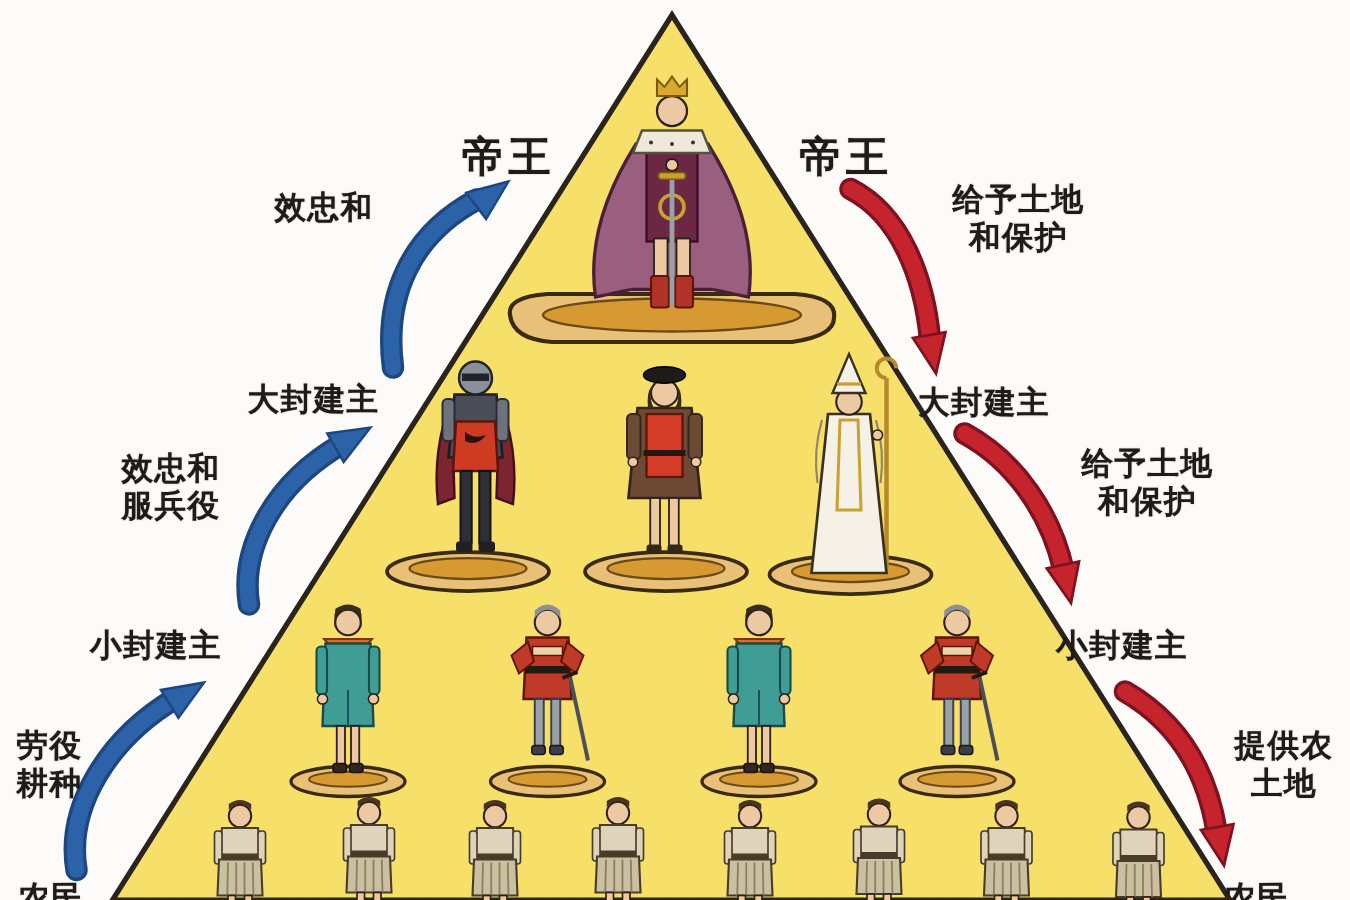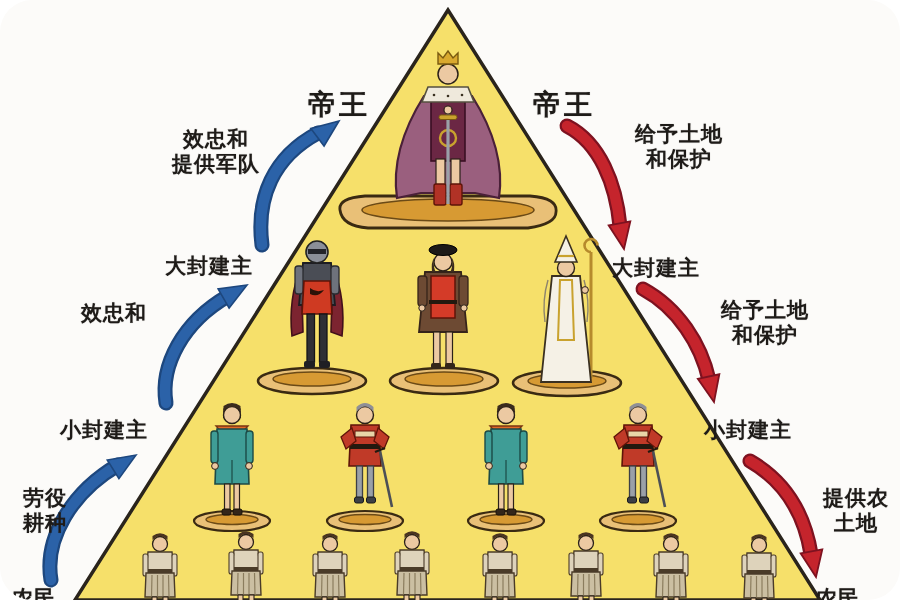--- a/index.html
+++ b/index.html
@@ -1,20 +1,19 @@
 <!DOCTYPE html>
 <html><head>
 <meta charset="utf-8">
 <style>
   html,body{margin:0;padding:0;background:#ffffff;}
   #stage{
     position:relative;width:900px;height:600px;overflow:hidden;
     background:#fcfbf9;
     font-family:"Liberation Sans",sans-serif;
-    border-radius:32px;
   }
   #stage svg{position:absolute;left:0;top:0;}
   .lbl{
     position:absolute;color:#1e1b18;font-weight:bold;
     text-shadow:0 0 1px rgba(30,27,24,.35);
     white-space:nowrap;
   }
   .rank{font-size:21px;letter-spacing:1px;}
   .emperor{font-size:28px;letter-spacing:3px;}
   .relation{font-size:21px;line-height:1.18;text-align:center;white-space:normal;letter-spacing:1px;}
@@ -212,44 +211,44 @@
       <path d="M750,461 C788,483 805,517 811,554" fill="none" stroke="#c5242c" stroke-width="10.5" stroke-linecap="round"></path>
       <polygon points="0,0 -26,11 -26,-11" transform="translate(816,577) rotate(80)" fill="#c5242c" stroke="#7e1220" stroke-width="1.8"></polygon>
     </g>
   </svg>
 
   <div class="lbl emperor" style="left:308px;top:86px">帝王</div>
   <div class="lbl emperor" style="left:533px;top:86px">帝王</div>
 
   <div class="lbl relation" style="left:150px;top:127px;width:132px">
     <div>效忠和</div>
-    <div>提供军队</div>
   </div>
 
   <div class="lbl relation" style="left:610px;top:122px;width:138px">
     <div>给予土地</div>
     <div>和保护</div>
   </div>
 
   <div class="lbl rank" style="left:165px;top:252px">大封建主</div>
   <div class="lbl rank" style="left:612px;top:254px">大封建主</div>
 
   <div class="lbl relation" style="left:56px;top:301px;width:116px">
     <div>效忠和</div>
+    <div>服兵役</div>
   </div>
 
   <div class="lbl relation" style="left:696px;top:298px;width:138px">
     <div>给予土地</div>
     <div>和保护</div>
   </div>
 
   <div class="lbl rank" style="left:60px;top:416px">小封建主</div>
   <div class="lbl rank" style="left:704px;top:416px">小封建主</div>
 
-  <div class="lbl relation" style="left:16px;top:486px;width:58px">
+  <div class="lbl relation" style="left:4px;top:486px;width:58px">
     <div>劳役</div>
     <div>耕种</div>
   </div>
 
   <div class="lbl relation" style="left:806px;top:486px;width:100px">
     <div>提供农</div>
     <div>土地</div>
   </div>
 
   <div class="lbl rank" style="left:12px;top:584px">农民</div>

